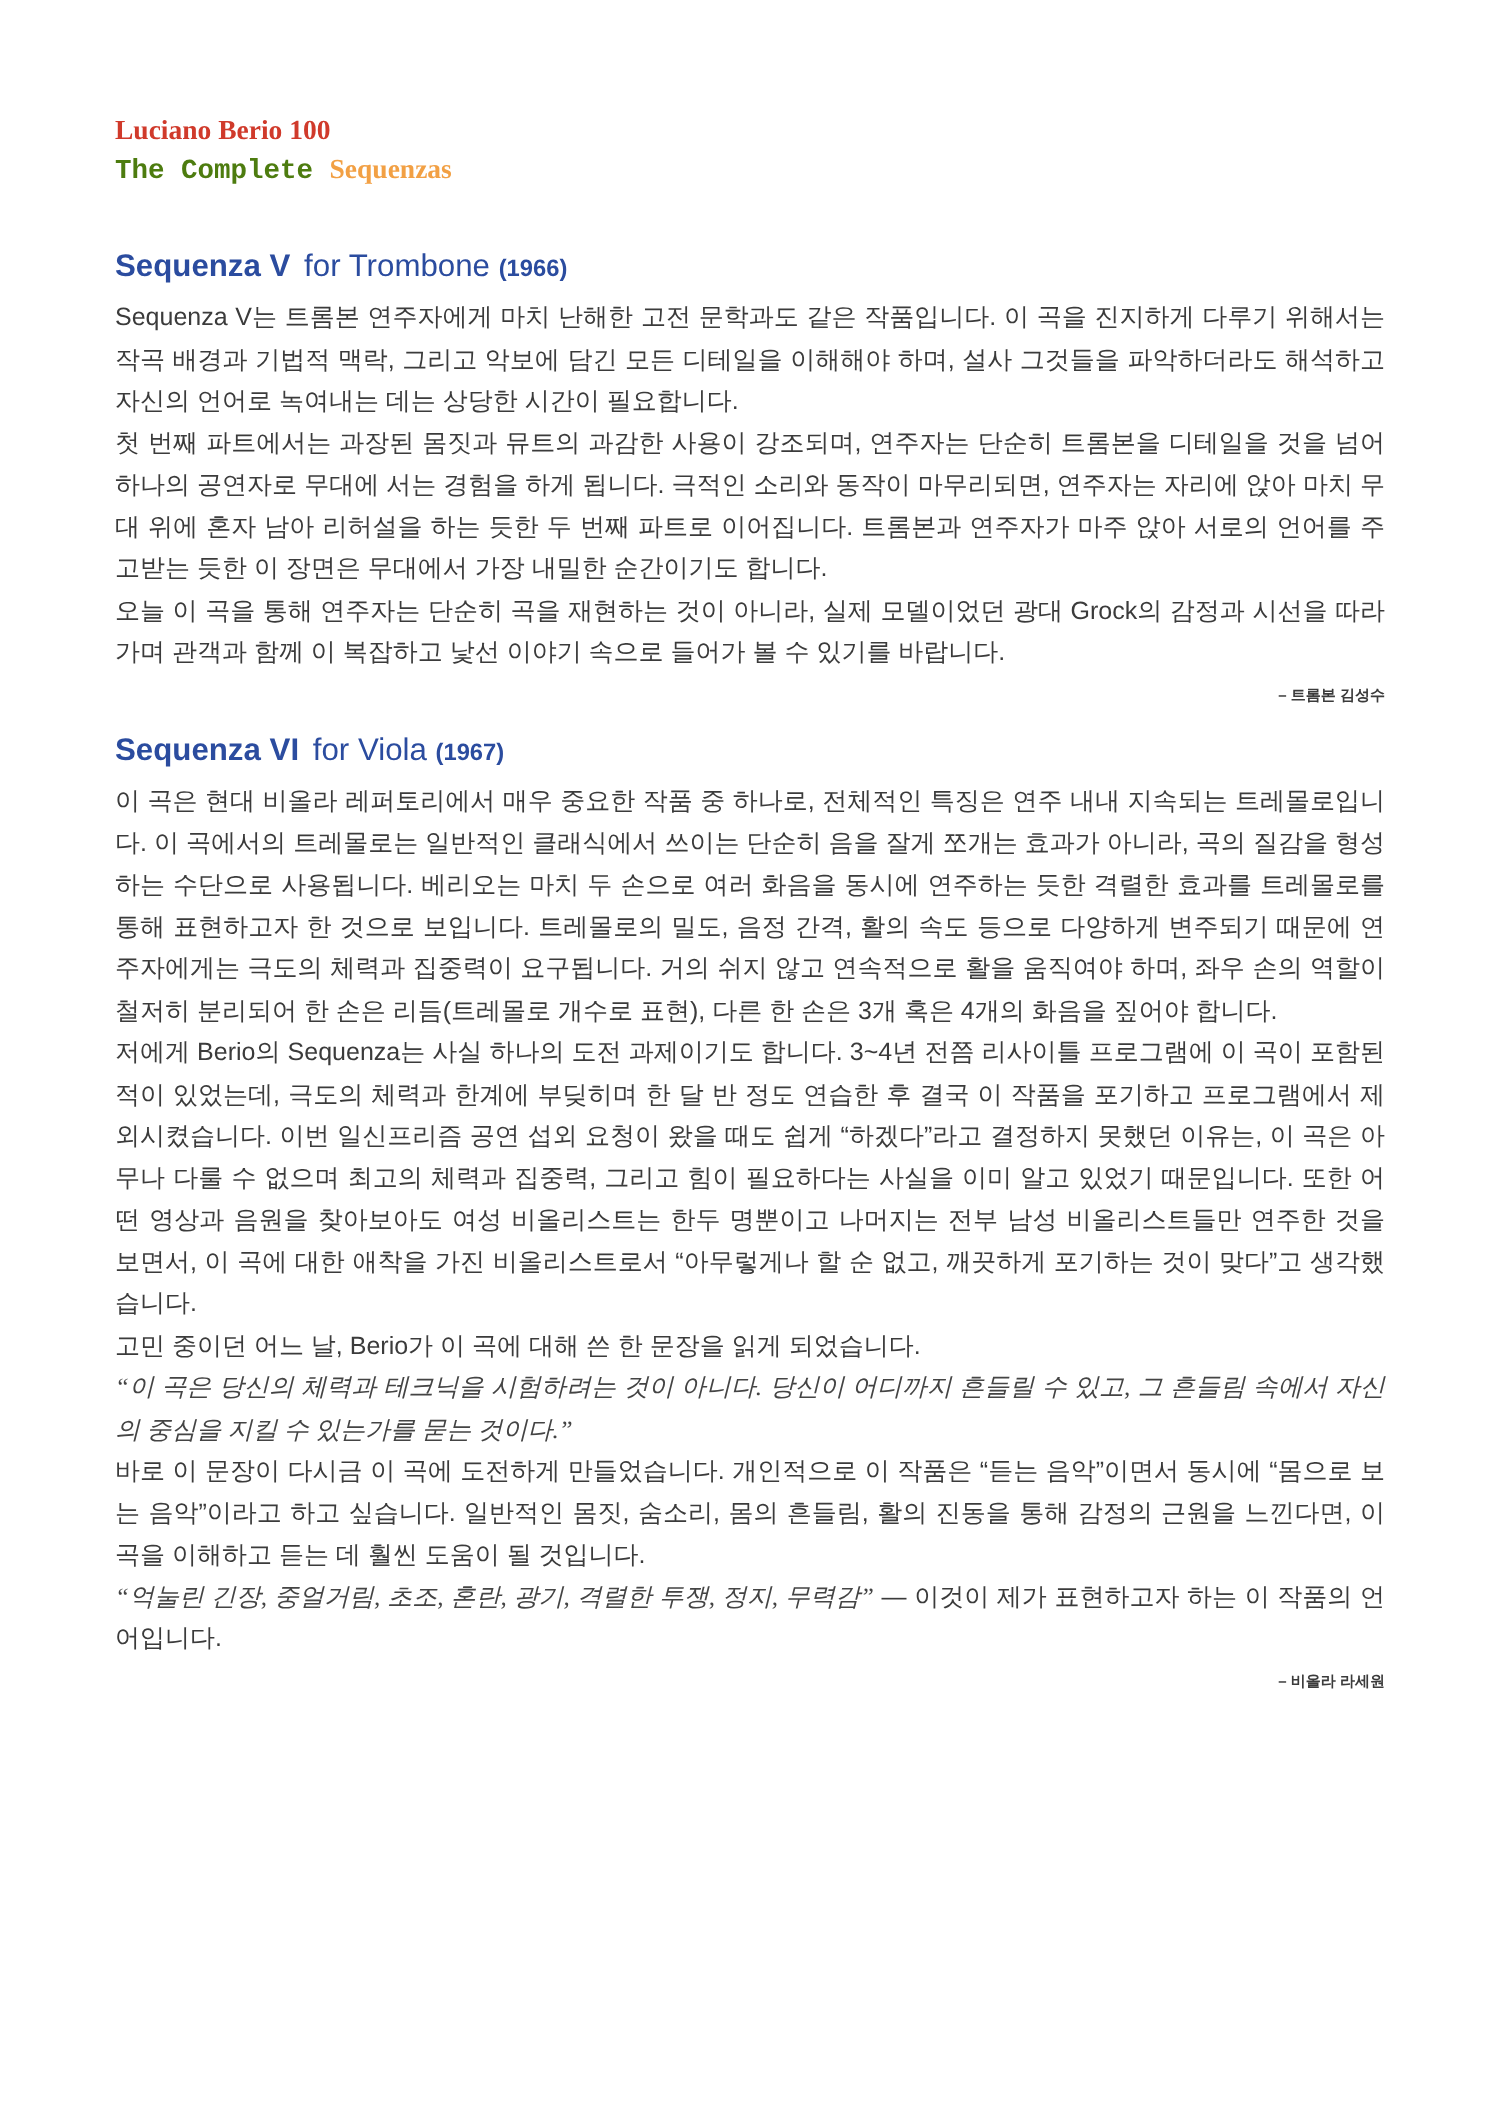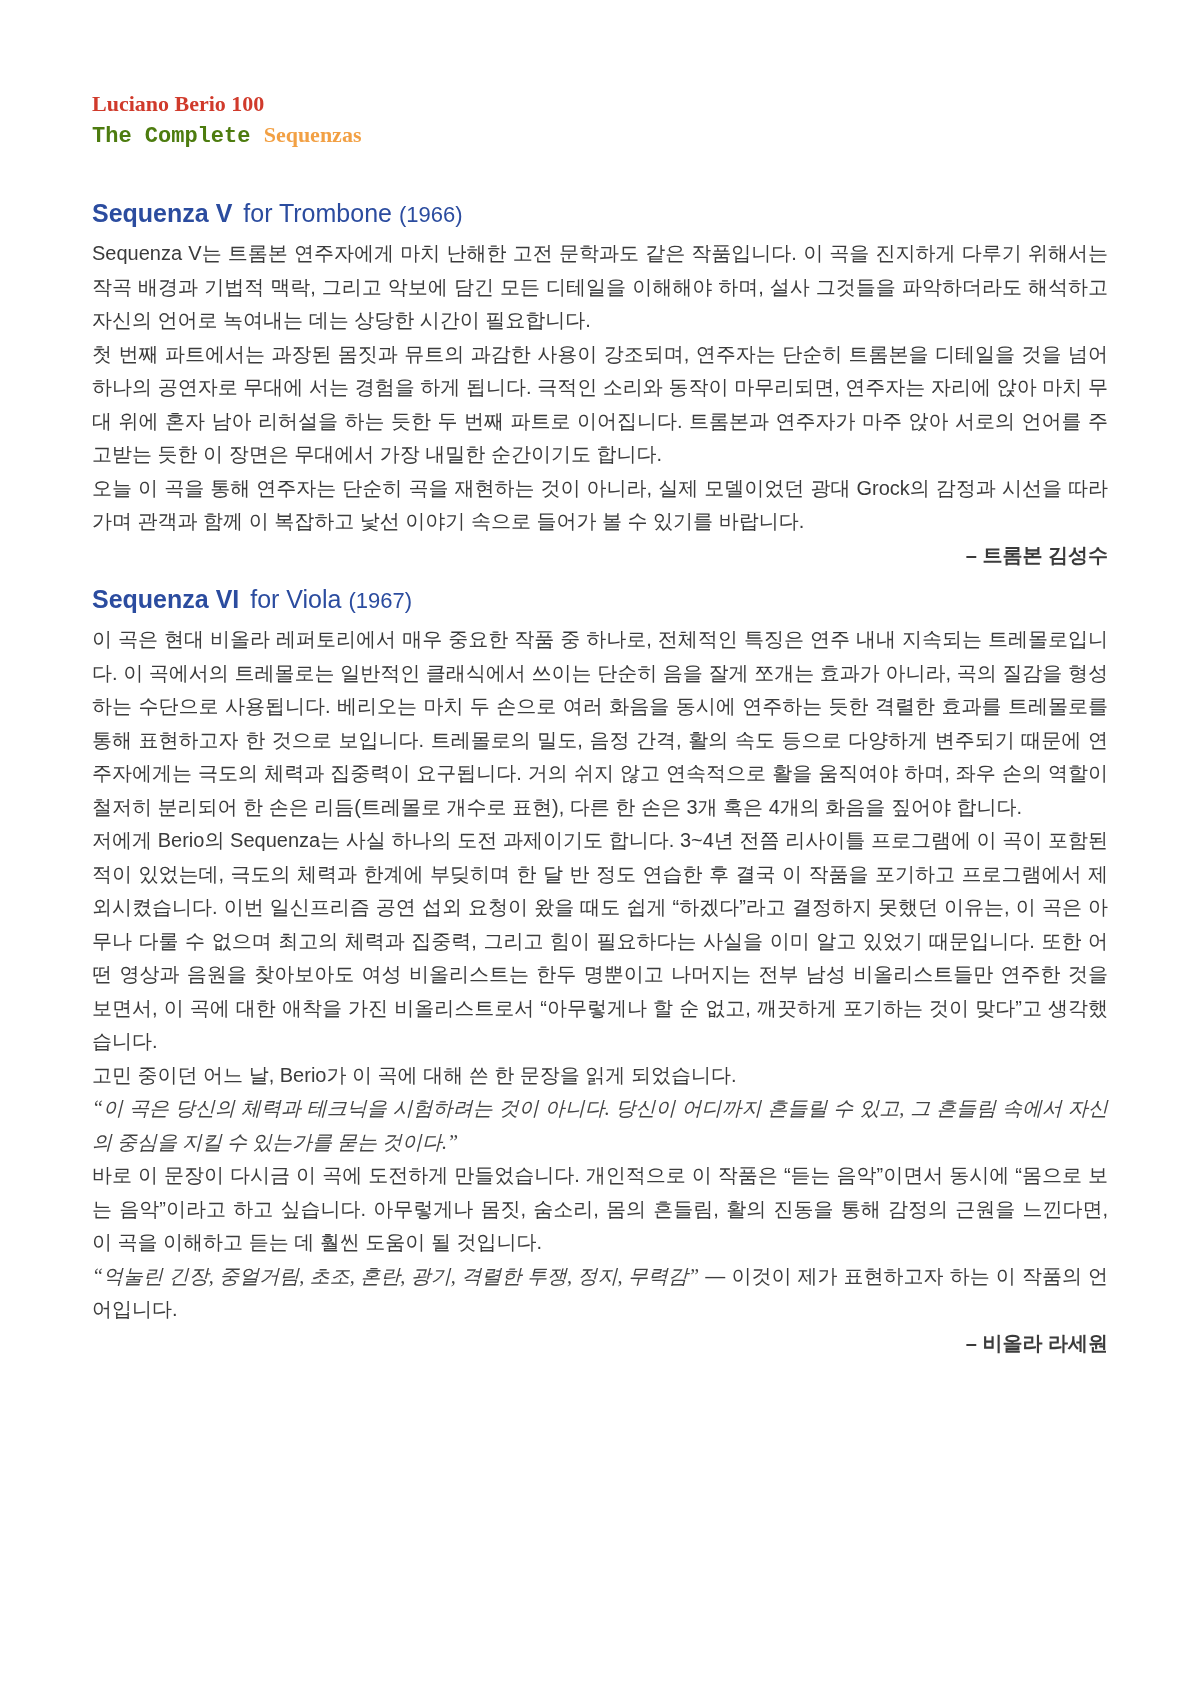--- a/index.html
+++ b/index.html
@@ -35,42 +35,42 @@
   
   .section-title {
     margin: 0;
     color: #2b4c9f;
     font-size: 25px;
     line-height: 34px;
     font-weight: normal;
   }
   .section-title .t-main { font-weight: bold; }
   .section-title .t-sub  { font-weight: normal; margin-left: 4px; }
-  .section-title .t-year { font-size: 22px; font-weight: normal; }
+  .section-title .t-year { font-size: 19px; font-weight: bold; }
 
   .sec-v  .section-title { margin-top: 44px; }
   .sec-vi .section-title { margin-top: 10px; }
 
   
   .body-text {
     margin-top: 5px;
     font-size: 20px;
     line-height: 33.5px;
     color: #3b3b3b;
     text-align: justify;
   }
   .body-text p { margin: 0; }
   .quote-serif {
     font-family: "Liberation Serif", serif;
     color: #444444;
     font-style: italic;
   }
   .attribution {
     margin: 0;
-    font-size: 20px;
+    font-size: 12px;
     line-height: 33.5px;
     color: #3b3b3b;
     text-align: right;
     font-weight: bold;
   }
   .page-number {
     position: absolute;
     left: 92px;
     top: 1605px;
     font-size: 25px;
@@ -98,21 +98,21 @@
       <p class="attribution">– 트롬본 김성수</p>
     </section>
 
     <section class="sec-vi">
       <h2 class="section-title"><span class="t-main">Sequenza VI</span> <span class="t-sub">for Viola</span> <span class="t-year">(1967)</span></h2>
       <div class="body-text">
         <p>이 곡은 현대 비올라 레퍼토리에서 매우 중요한 작품 중 하나로, 전체적인 특징은 연주 내내 지속되는 트레몰로입니다. 이 곡에서의 트레몰로는 일반적인 클래식에서 쓰이는 단순히 음을 잘게 쪼개는 효과가 아니라, 곡의 질감을 형성하는 수단으로 사용됩니다. 베리오는 마치 두 손으로 여러 화음을 동시에 연주하는 듯한 격렬한 효과를 트레몰로를 통해 표현하고자 한 것으로 보입니다. 트레몰로의 밀도, 음정 간격, 활의 속도 등으로 다양하게 변주되기 때문에 연주자에게는 극도의 체력과 집중력이 요구됩니다. 거의 쉬지 않고 연속적으로 활을 움직여야 하며, 좌우 손의 역할이 철저히 분리되어 한 손은 리듬(트레몰로 개수로 표현), 다른 한 손은 3개 혹은 4개의 화음을 짚어야 합니다.</p>
         <p>저에게 Berio의 Sequenza는 사실 하나의 도전 과제이기도 합니다. 3~4년 전쯤 리사이틀 프로그램에 이 곡이 포함된 적이 있었는데, 극도의 체력과 한계에 부딪히며 한 달 반 정도 연습한 후 결국 이 작품을 포기하고 프로그램에서 제외시켰습니다. 이번 일신프리즘 공연 섭외 요청이 왔을 때도 쉽게 “하겠다”라고 결정하지 못했던 이유는, 이 곡은 아무나 다룰 수 없으며 최고의 체력과 집중력, 그리고 힘이 필요하다는 사실을 이미 알고 있었기 때문입니다. 또한 어떤 영상과 음원을 찾아보아도 여성 비올리스트는 한두 명뿐이고 나머지는 전부 남성 비올리스트들만 연주한 것을 보면서, 이 곡에 대한 애착을 가진 비올리스트로서 “아무렇게나 할 순 없고, 깨끗하게 포기하는 것이 맞다”고 생각했습니다.</p>
         <p>고민 중이던 어느 날, Berio가 이 곡에 대해 쓴 한 문장을 읽게 되었습니다.</p>
         <p class="quote-serif">“이 곡은 당신의 체력과 테크닉을 시험하려는 것이 아니다. 당신이 어디까지 흔들릴 수 있고, 그 흔들림 속에서 자신의 중심을 지킬 수 있는가를 묻는 것이다.”</p>
-        <p>바로 이 문장이 다시금 이 곡에 도전하게 만들었습니다. 개인적으로 이 작품은 “듣는 음악”이면서 동시에 “몸으로 보는 음악”이라고 하고 싶습니다. 아무렇게나 몸짓, 숨소리, 몸의 흔들림, 활의 진동을 통해 감정의 근원을 느낀다면, 이 곡을 이해하고 듣는 데 훨씬 도움이 될 것입니다.</p>
+        <p>바로 이 문장이 다시금 이 곡에 도전하게 만들었습니다. 개인적으로 이 작품은 “듣는 음악”이면서 동시에 “몸으로 보는 음악”이라고 하고 싶습니다. 일반적인 몸짓, 숨소리, 몸의 흔들림, 활의 진동을 통해 감정의 근원을 느낀다면, 이 곡을 이해하고 듣는 데 훨씬 도움이 될 것입니다.</p>
         <p><span class="quote-serif">“억눌린 긴장, 중얼거림, 초조, 혼란, 광기, 격렬한 투쟁, 정지, 무력감”</span><span> — 이것이 제가 표현하고자 하는 이 작품의 언어입니다.</span></p>
       </div>
       <p class="attribution">– 비올라 라세원</p>
     </section>
 
   </div>
 
   <div class="page-number">6</div>
 </div>
 

